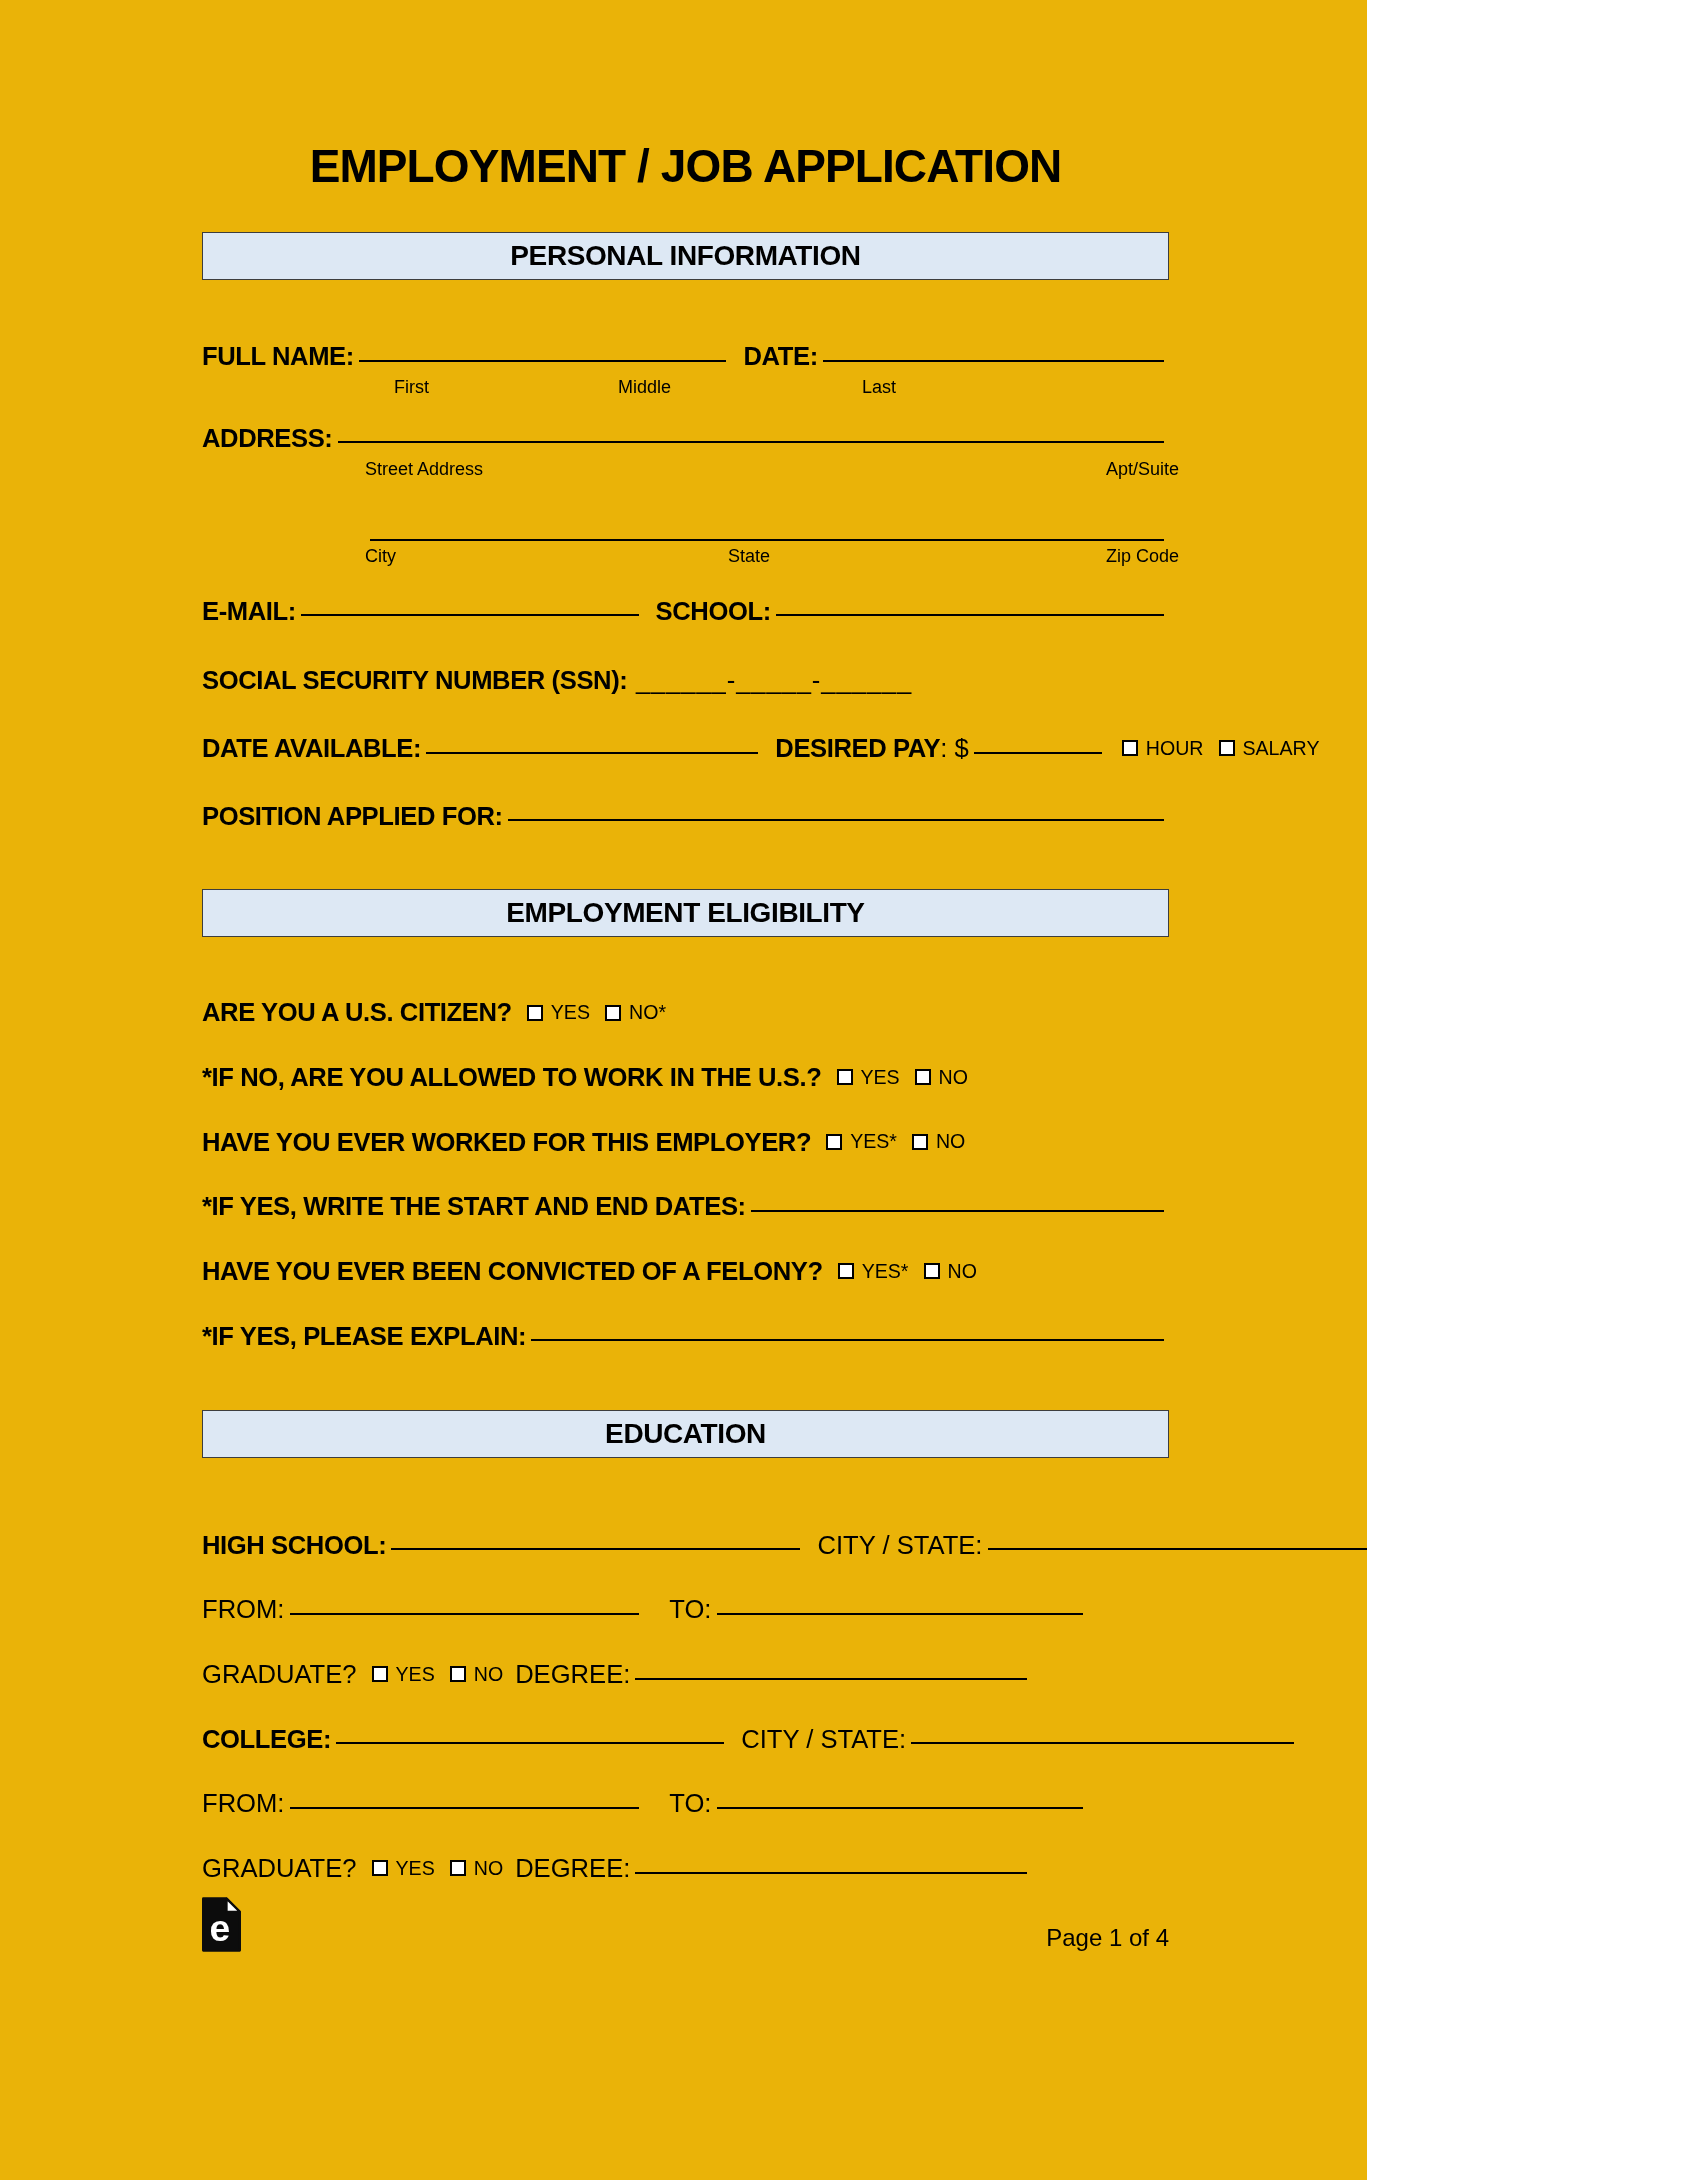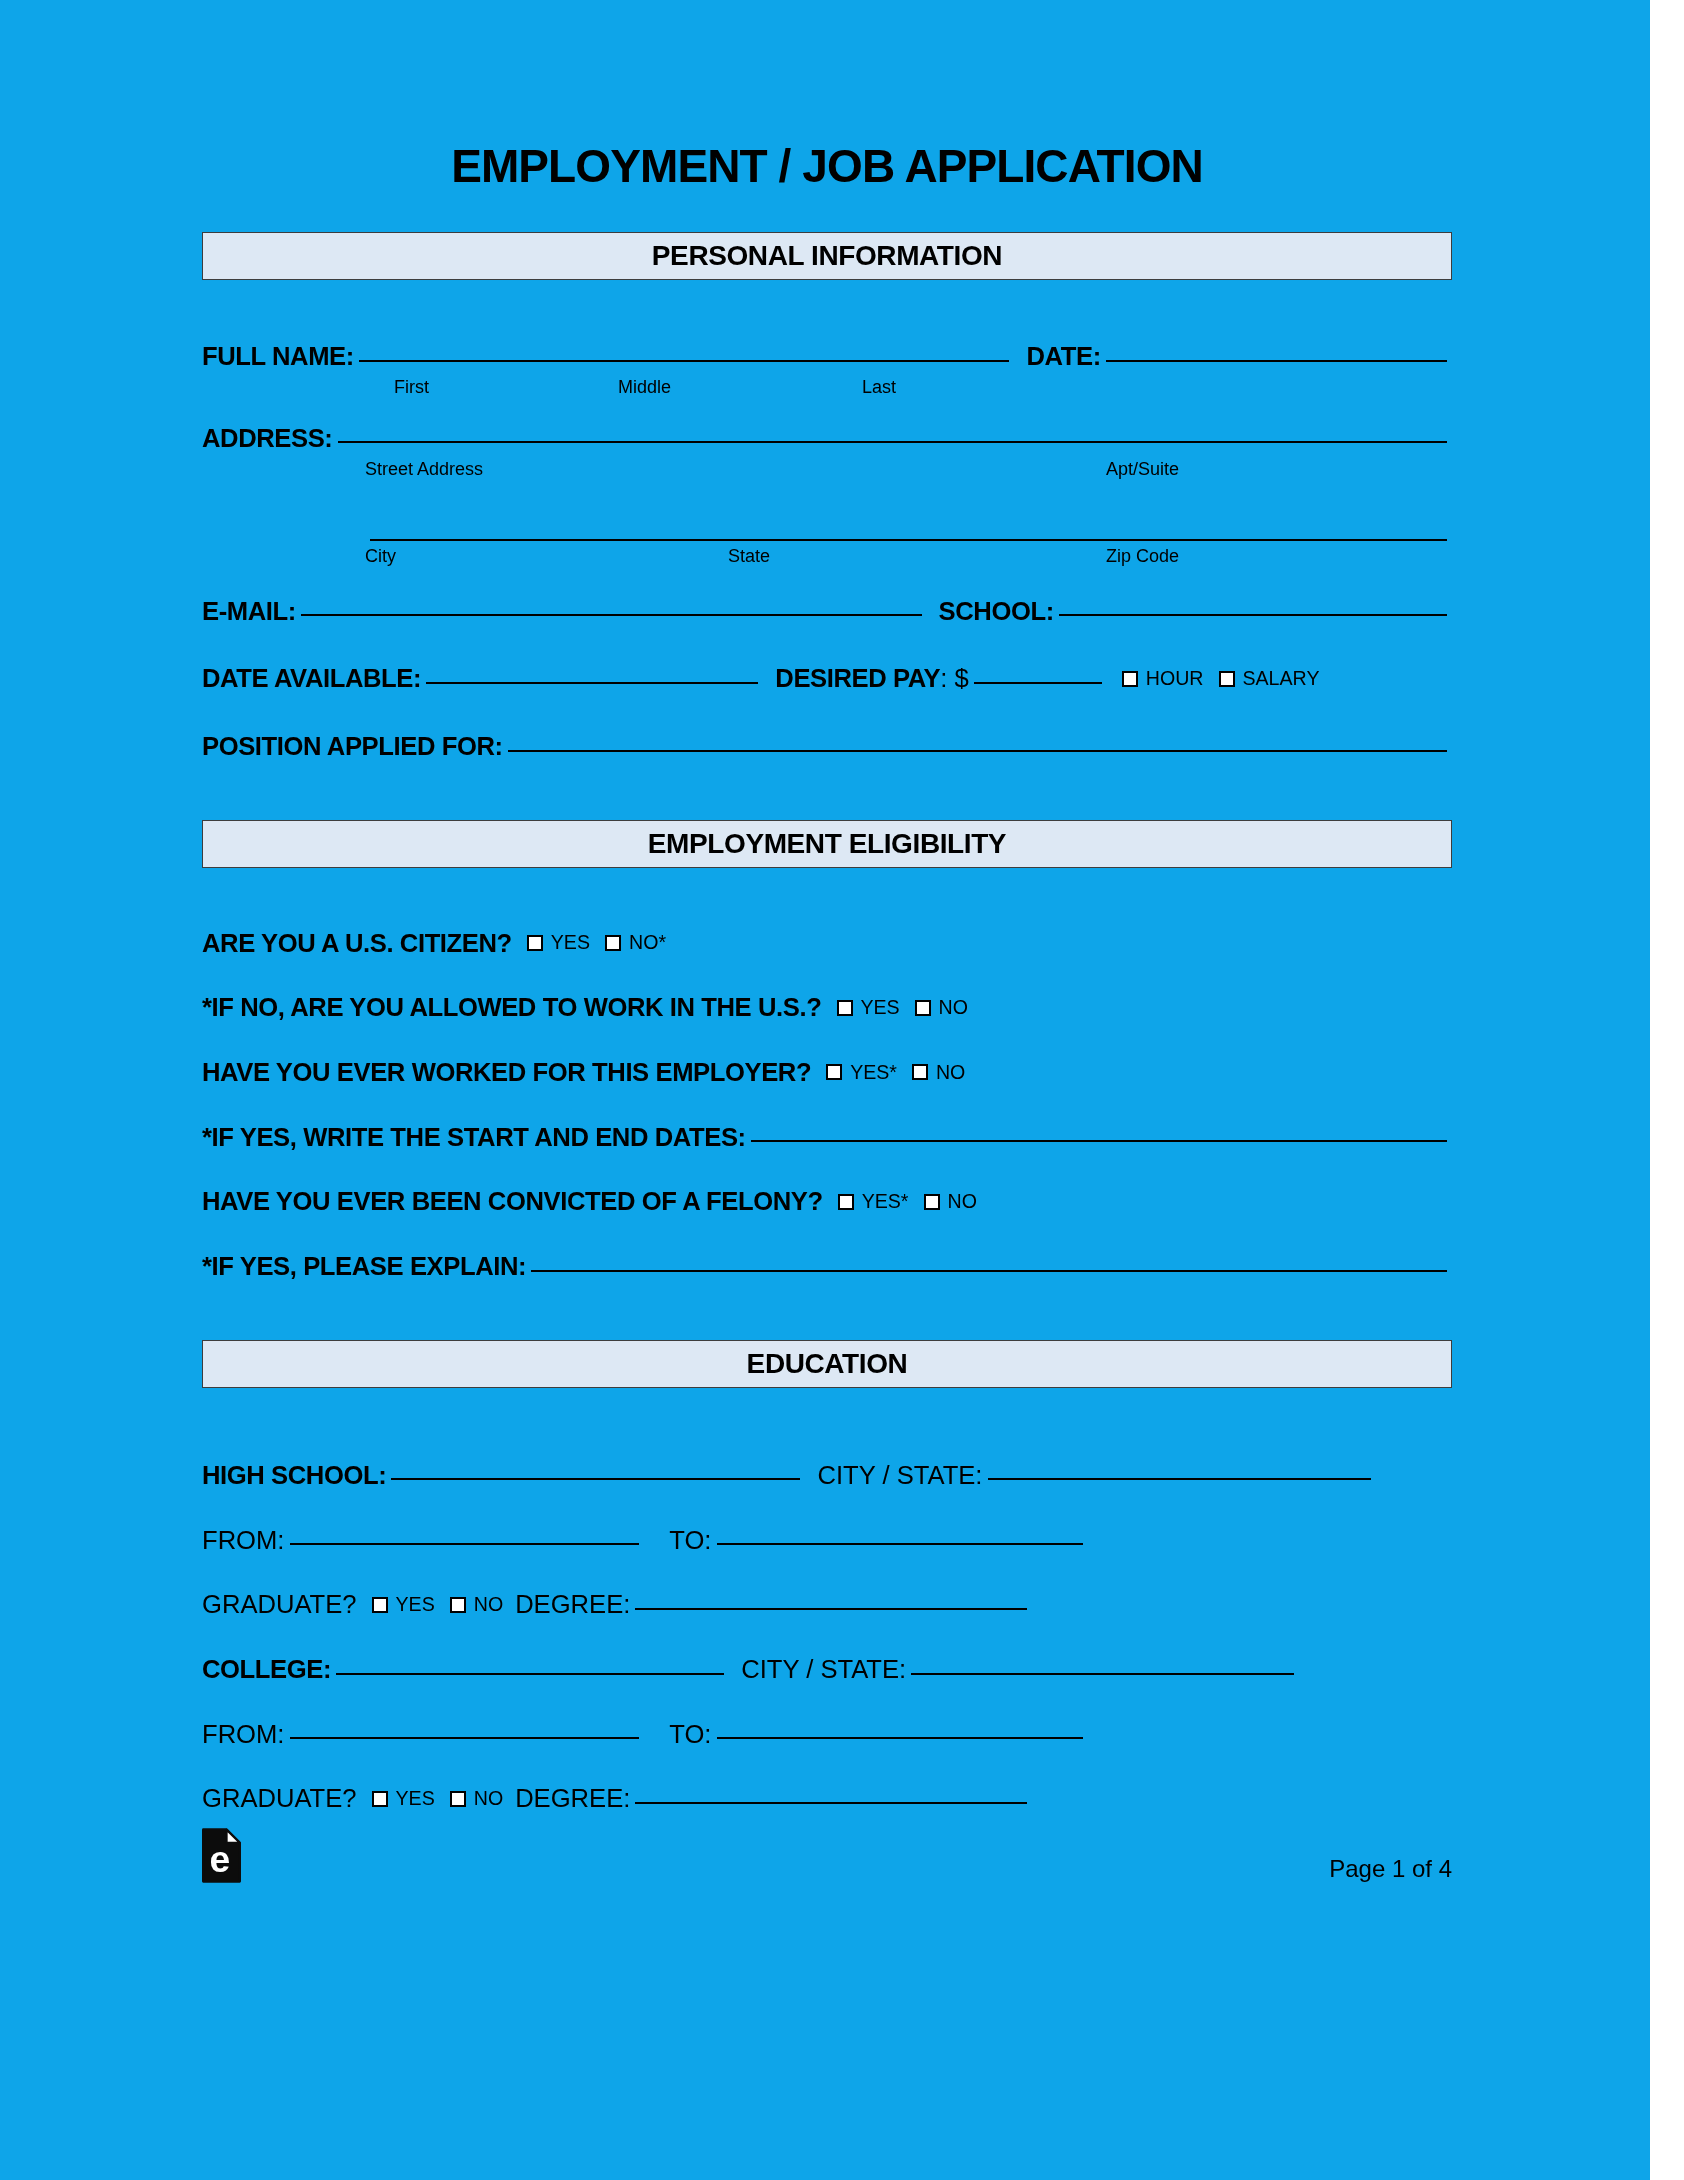--- a/index.html
+++ b/index.html
@@ -2,21 +2,21 @@
 <html style="--section-header-bg: #dde8f4; --section-header-border: #3d3d3d; --text-color: #000000;font-size:13.6px"><head>
 <meta charset="utf-8">
 <style>
   html,body { margin:0; padding:0; background:#ffffff; }
   body {
     width:1685px; height:2181px;
     font-family:"Liberation Sans", sans-serif;
     color:var(--text-color,#000);
     -webkit-font-smoothing:antialiased;
   }
-  .page { position:relative; width:1650px; height:2181px; overflow:hidden; background:#0ea5e9; }
+  .page { position:relative; width:1367px; height:2181px; overflow:hidden; background:#eab308; }
   .content { padding:0 198px 0 202px; }
 
   .doc-title {
     margin-top:143px; text-align:center;
     font-size:46px; font-weight:bold; letter-spacing:-0.9px; line-height:1;
   }
 
   .section-bar {
     height:46px; margin-top:43px;
     background:var(--section-header-bg,#dde8f4);
@@ -99,20 +99,24 @@
       <span style="left:904px">Zip Code</span>
     </div>
 
     <div class="row mt30">
       <span class="b">E-MAIL:</span>
       <span class="line"></span>
       <span class="b ml14">SCHOOL:</span>
       <span class="line fixed w455"></span>
     </div>
 
+    <div class="row mt46">
+      <span class="b">SOCIAL SECURITY NUMBER (SSN):</span>
+      <span class="blanks">______-_____-______</span>
+    </div>
 
     <div class="row mt44">
       <span class="b">DATE AVAILABLE:</span>
       <span class="line fixed w390"></span>
       <span class="b ml14">DESIRED PAY</span>
       <span class="rg">: $</span>
       <span class="line fixed w150"></span>
       <span class="opt">
         <span class="cb"></span>
         <span>HOUR</span>

